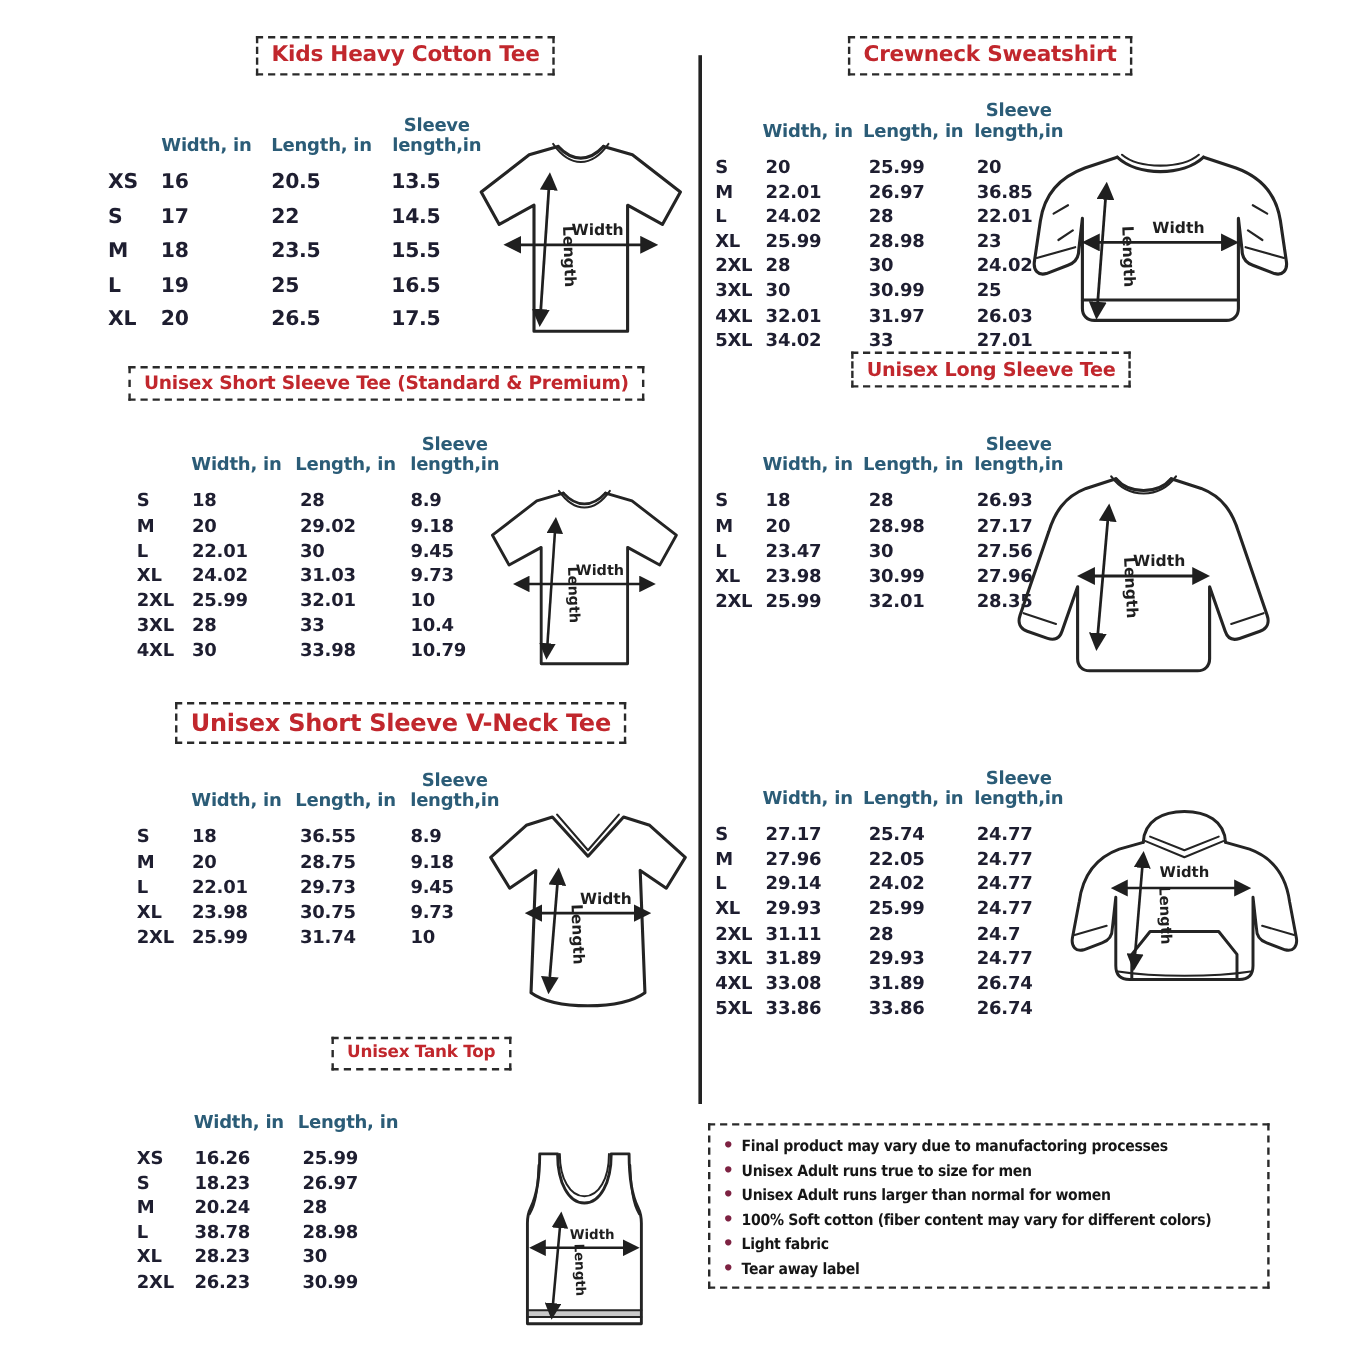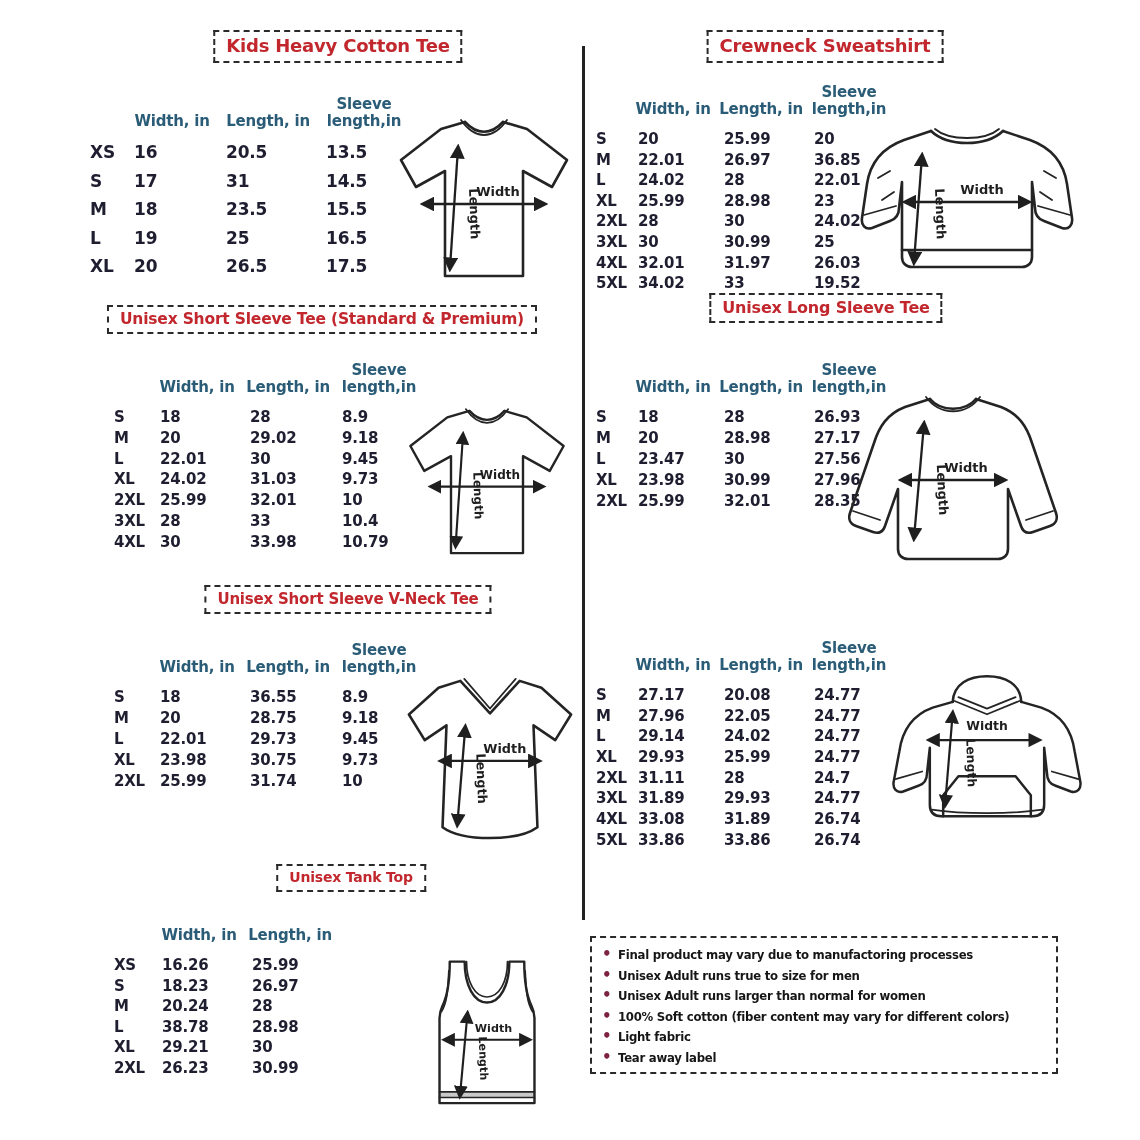--- a/index.html
+++ b/index.html
@@ -67,35 +67,35 @@
       </marker>
     </defs>
   </svg>
 
   <div class="divider"></div>
 
   <div class="title-box" style="left:338px; top:30px; font-size:18px">Kids Heavy Cotton Tee</div>
   <div class="title-box" style="left:825px; top:30px; font-size:18px">Crewneck Sweatshirt</div>
   <div class="title-box" style="left:322px; top:305px; font-size:15.5px">Unisex Short Sleeve Tee (Standard &amp; Premium)</div>
   <div class="title-box" style="left:826px; top:293px; font-size:16px">Unisex Long Sleeve Tee</div>
-  <div class="title-box" style="left:348px; top:585px; font-size:15px">Unisex Short Sleeve V-Neck Tee</div>
+  <div class="title-box" style="left:334px; top:585px; font-size:20px">Unisex Short Sleeve V-Neck Tee</div>
   <div class="title-box" style="left:351px; top:864px; font-size:14px">Unisex Tank Top</div>
 
   <div class="size-table" style="left: 84px; top: 80px; grid-template-columns: 42px 92px 100px 92px; grid-template-rows: 62px; grid-auto-rows: 28.5px; font-size: 17px;">
       <div class="corner"></div>
       <div class="head-cell">Width, in</div>
       <div class="head-cell">Length, in</div>
       <div class="head-cell">Sleeve length,in</div>
       <div class="size-cell">XS</div>
       <div class="val-cell">16</div>
       <div class="val-cell">20.5</div>
       <div class="val-cell">13.5</div>
       <div class="size-cell">S</div>
       <div class="val-cell">17</div>
-      <div class="val-cell">31</div>
+      <div class="val-cell">22</div>
       <div class="val-cell">14.5</div>
       <div class="size-cell">M</div>
       <div class="val-cell">18</div>
       <div class="val-cell">23.5</div>
       <div class="val-cell">15.5</div>
       <div class="size-cell">L</div>
       <div class="val-cell">19</div>
       <div class="val-cell">25</div>
       <div class="val-cell">16.5</div>
       <div class="size-cell">XL</div>
@@ -132,21 +132,21 @@
       <div class="val-cell">30</div>
       <div class="val-cell">30.99</div>
       <div class="val-cell">25</div>
       <div class="size-cell">4XL</div>
       <div class="val-cell">32.01</div>
       <div class="val-cell">31.97</div>
       <div class="val-cell">26.03</div>
       <div class="size-cell">5XL</div>
       <div class="val-cell">34.02</div>
       <div class="val-cell">33</div>
-      <div class="val-cell">19.52</div>
+      <div class="val-cell">27.01</div>
     </div>
   <div class="size-table" style="left: 108px; top: 352px; grid-template-columns: 44px 90px 92px 90px; grid-template-rows: 56px; grid-auto-rows: 20.8px; font-size: 15px;">
       <div class="corner"></div>
       <div class="head-cell">Width, in</div>
       <div class="head-cell">Length, in</div>
       <div class="head-cell">Sleeve length,in</div>
       <div class="size-cell">S</div>
       <div class="val-cell">18</div>
       <div class="val-cell">28</div>
       <div class="val-cell">8.9</div>
@@ -227,21 +227,21 @@
       <div class="val-cell">31.74</div>
       <div class="val-cell">10</div>
     </div>
   <div class="size-table" style="left: 590px; top: 630px; grid-template-columns: 40px 86px 90px 86px; grid-template-rows: 56px; grid-auto-rows: 20.7px; font-size: 15px;">
       <div class="corner"></div>
       <div class="head-cell">Width, in</div>
       <div class="head-cell">Length, in</div>
       <div class="head-cell">Sleeve length,in</div>
       <div class="size-cell">S</div>
       <div class="val-cell">27.17</div>
-      <div class="val-cell">20.08</div>
+      <div class="val-cell">25.74</div>
       <div class="val-cell">24.77</div>
       <div class="size-cell">M</div>
       <div class="val-cell">27.96</div>
       <div class="val-cell">22.05</div>
       <div class="val-cell">24.77</div>
       <div class="size-cell">L</div>
       <div class="val-cell">29.14</div>
       <div class="val-cell">24.02</div>
       <div class="val-cell">24.77</div>
       <div class="size-cell">XL</div>
@@ -275,21 +275,21 @@
       <div class="size-cell">S</div>
       <div class="val-cell">18.23</div>
       <div class="val-cell">26.97</div>
       <div class="size-cell">M</div>
       <div class="val-cell">20.24</div>
       <div class="val-cell">28</div>
       <div class="size-cell">L</div>
       <div class="val-cell">38.78</div>
       <div class="val-cell">28.98</div>
       <div class="size-cell">XL</div>
-      <div class="val-cell">29.21</div>
+      <div class="val-cell">28.23</div>
       <div class="val-cell">30</div>
       <div class="size-cell">2XL</div>
       <div class="val-cell">26.23</div>
       <div class="val-cell">30.99</div>
     </div>
 
   <svg class="garment-svg" style="left:388px; top:108px" width="192" height="182" viewBox="0 0 192 182">
     <path class="g" d="M77,14 L53,21 L13,52 L28,79 L57,63 L57,168 L135,168 L135,63 L164,79 L179,52 L139,21 L115,14"></path>
     <path class="g" d="M77,14 C89,27 103,27 115,14"></path>
     <path class="g-thin" d="M73,12 C87,32 105,32 119,12"></path>

